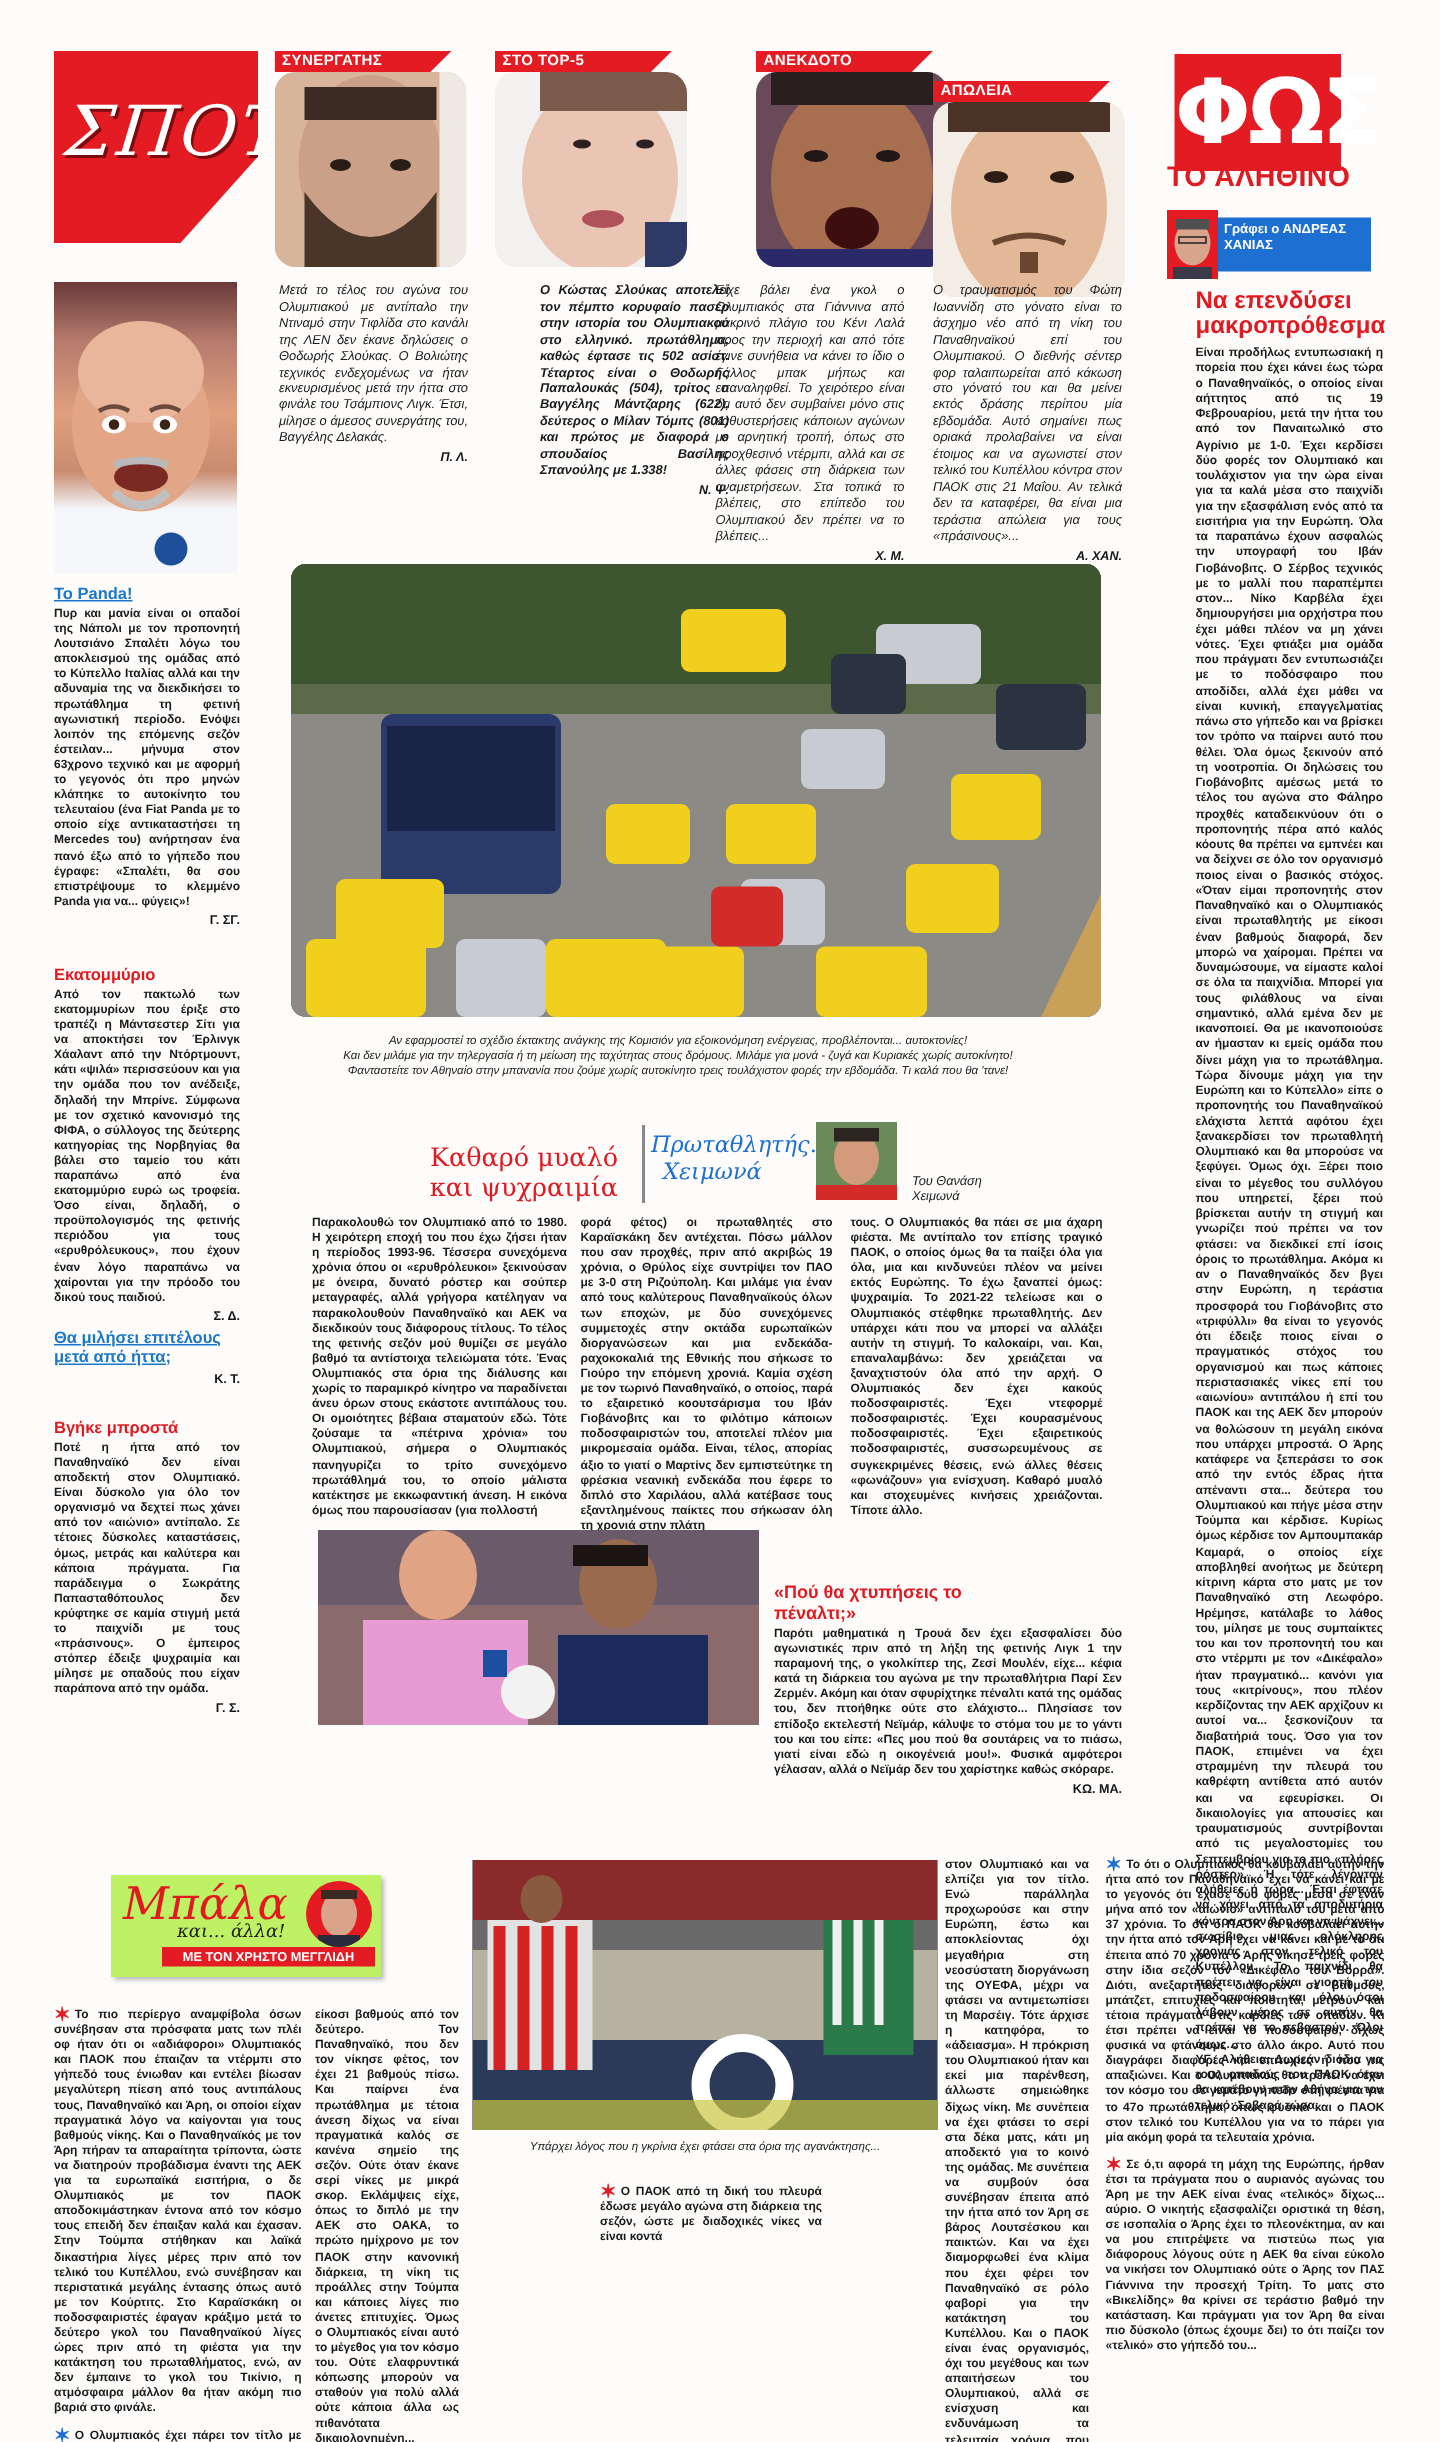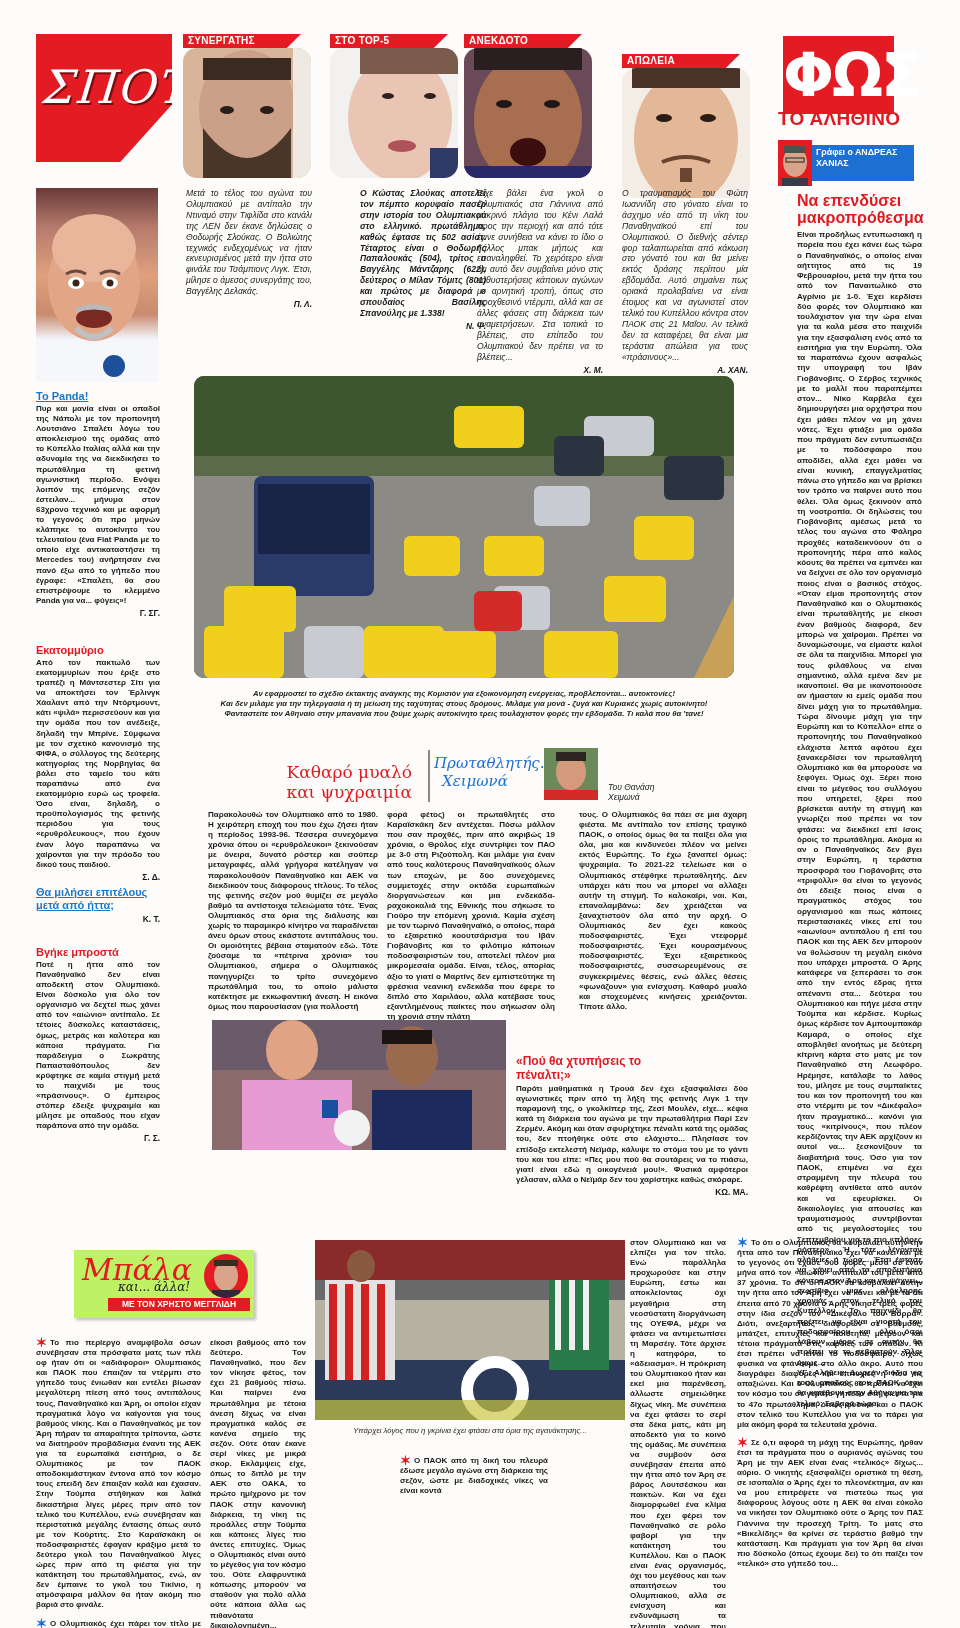--- a/index.html
+++ b/index.html
@@ -83,21 +83,21 @@
         <rect width="128" height="130" fill="#f3f1ef"></rect>
         <ellipse cx="70" cy="70" rx="52" ry="64" fill="#eac5b4"></ellipse>
         <rect x="30" y="0" width="98" height="26" fill="#7a5a4a"></rect>
         <ellipse cx="58" cy="48" rx="6" ry="3" fill="#2c2020"></ellipse>
         <ellipse cx="100" cy="48" rx="6" ry="3" fill="#2c2020"></ellipse>
         <ellipse cx="72" cy="98" rx="14" ry="6" fill="#b0525a"></ellipse>
         <rect x="100" y="100" width="28" height="30" fill="#2e3a66"></rect>
       </svg>
   </div>
 </div>
-<div class="abs" style="left:464px;top:34px;width:130px;">
+<div class="abs" style="left:504px;top:34px;width:130px;">
   <div class="tag" style="width:118px;">ΑΝΕΚΔΟΤΟ</div>
   <div class="face" style="width:128px;height:130px;">
     <svg viewBox="0 0 128 130">
         <rect width="128" height="130" fill="#6a4a58"></rect>
         <ellipse cx="64" cy="72" rx="54" ry="66" fill="#a86e50"></ellipse>
         <rect x="10" y="0" width="108" height="22" fill="#2a1e1e"></rect>
         <ellipse cx="40" cy="56" rx="8" ry="4" fill="#211616"></ellipse>
         <ellipse cx="88" cy="56" rx="8" ry="4" fill="#211616"></ellipse>
         <ellipse cx="64" cy="104" rx="18" ry="14" fill="#3c0e10"></ellipse>
         <rect x="0" y="118" width="128" height="12" fill="#2a2a6a"></rect>
@@ -199,21 +199,21 @@
         <rect x="390" y="40" width="70" height="40" rx="6"></rect>
     </g>
     <rect x="280" y="215" width="48" height="40" rx="6" fill="#d32a2a"></rect>
     <g fill="#2c3340">
         <rect x="470" y="80" width="60" height="44" rx="6"></rect>
         <rect x="360" y="60" width="50" height="40" rx="6"></rect>
       </g>
     <polygon points="500,302 540,220 540,302" fill="#c8a058"></polygon>
   </svg>
 </div>
-<div class="abs caption" style="left:196px;top:689px;width:536px;font-weight:bold;">
+<div class="abs caption" style="left:184px;top:689px;width:536px;">
   <div>Αν εφαρμοστεί το σχέδιο έκτακτης ανάγκης της Κομισιόν για εξοικονόμηση ενέργειας, προβλέπονται... αυτοκτονίες!</div>
   <div>Και δεν μιλάμε για την τηλεργασία ή τη μείωση της ταχύτητας στους δρόμους. Μιλάμε για μονά - ζυγά και Κυριακές χωρίς αυτοκίνητο!</div>
   <div>Φανταστείτε τον Αθηναίο στην μπανανία που ζούμε χωρίς αυτοκίνητο τρεις τουλάχιστον φορές την εβδομάδα. Τι καλά που θα 'τανε!</div>
 </div>
 
 <div class="abs" style="left:262px;top:762px;width:150px;text-align:right;font-family:'DejaVu Serif',serif;color:#e11a22;font-size:17px;line-height:20px;">
   <div>Καθαρό μυαλό</div>
   <div>και ψυχραιμία</div>
 </div>
 <div class="abs" style="left:428px;top:750px;width:170px;height:52px;border-left:2px solid #888;padding-left:4px;font-family:'DejaVu Serif',serif;font-style:italic;color:#1d6fd1;font-size:15px;line-height:18px;">
@@ -231,21 +231,21 @@
 <div class="abs" style="left:608px;top:782px;font-size:8.5px;font-style:italic;line-height:10px;color:#222;">
   <div>Του Θανάση</div>
   <div>Χειμωνά</div>
 </div>
 <div class="abs" style="left:208px;top:810px;width:170px;">
   <p class="txt" style="font-size:8px;line-height:10.1px;">Παρακολουθώ τον Ολυμπιακό από το 1980. Η χειρότερη εποχή του που έχω ζήσει ήταν η περίοδος 1993-96. Τέσσερα συνεχόμενα χρόνια όπου οι «ερυθρόλευκοι» ξεκινούσαν με όνειρα, δυνατό ρόστερ και σούπερ μεταγραφές, αλλά γρήγορα κατέληγαν να παρακολουθούν Παναθηναϊκό και ΑΕΚ να διεκδικούν τους διάφορους τίτλους. Το τέλος της φετινής σεζόν μού θυμίζει σε μεγάλο βαθμό τα αντίστοιχα τελειώματα τότε. Ένας Ολυμπιακός στα όρια της διάλυσης και χωρίς το παραμικρό κίνητρο να παραδίνεται άνευ όρων στους εκάστοτε αντιπάλους του. Οι ομοιότητες βέβαια σταματούν εδώ. Τότε ζούσαμε τα «πέτρινα χρόνια» του Ολυμπιακού, σήμερα ο Ολυμπιακός πανηγυρίζει το τρίτο συνεχόμενο πρωτάθλημά του, το οποίο μάλιστα κατέκτησε με εκκωφαντική άνεση. Η εικόνα όμως που παρουσίασαν (για πολλοστή</p>
 </div>
 <div class="abs" style="left:387px;top:810px;width:168px;">
   <p class="txt" style="font-size:8px;line-height:10.1px;">φορά φέτος) οι πρωταθλητές στο Καραϊσκάκη δεν αντέχεται. Πόσω μάλλον που σαν προχθές, πριν από ακριβώς 19 χρόνια, ο Θρύλος είχε συντρίψει τον ΠΑΟ με 3-0 στη Ριζούπολη. Και μιλάμε για έναν από τους καλύτερους Παναθηναϊκούς όλων των εποχών, με δύο συνεχόμενες συμμετοχές στην οκτάδα ευρωπαϊκών διοργανώσεων και μια ενδεκάδα-ραχοκοκαλιά της Εθνικής που σήκωσε το Γιούρο την επόμενη χρονιά. Καμία σχέση με τον τωρινό Παναθηναϊκό, ο οποίος, παρά το εξαιρετικό κοουτσάρισμα του Ιβάν Γιοβάνοβιτς και το φιλότιμο κάποιων ποδοσφαιριστών του, αποτελεί πλέον μια μικρομεσαία ομάδα. Είναι, τέλος, απορίας άξιο το γιατί ο Μαρτίνς δεν εμπιστεύτηκε τη φρέσκια νεανική ενδεκάδα που έφερε το διπλό στο Χαριλάου, αλλά κατέβασε τους εξαντλημένους παίκτες που σήκωσαν όλη τη χρονιά στην πλάτη</p>
 </div>
-<div class="abs" style="left:579px;top:810px;width:168px;">
+<div class="abs" style="left:567px;top:810px;width:168px;">
   <p class="txt" style="font-size:8px;line-height:10.1px;">τους. Ο Ολυμπιακός θα πάει σε μια άχαρη φιέστα. Με αντίπαλο τον επίσης τραγικό ΠΑΟΚ, ο οποίος όμως θα τα παίξει όλα για όλα, μια και κινδυνεύει πλέον να μείνει εκτός Ευρώπης. Το έχω ξαναπεί όμως: ψυχραιμία. Το 2021-22 τελείωσε και ο Ολυμπιακός στέφθηκε πρωταθλητής. Δεν υπάρχει κάτι που να μπορεί να αλλάξει αυτήν τη στιγμή. Το καλοκαίρι, ναι. Και, επαναλαμβάνω: δεν χρειάζεται να ξαναχτιστούν όλα από την αρχή. Ο Ολυμπιακός δεν έχει κακούς ποδοσφαιριστές. Έχει ντεφορμέ ποδοσφαιριστές. Έχει κουρασμένους ποδοσφαιριστές. Έχει εξαιρετικούς ποδοσφαιριστές, συσσωρευμένους σε συγκεκριμένες θέσεις, ενώ άλλες θέσεις «φωνάζουν» για ενίσχυση. Καθαρό μυαλό και στοχευμένες κινήσεις χρειάζονται. Τίποτε άλλο.</p>
 </div>
 
 <div class="abs" style="left:212px;top:1020px;width:294px;height:130px;overflow:hidden;background:#7a5a60;">
   <svg width="294" height="130" viewBox="0 0 294 130">
     <rect width="294" height="130" fill="#8a6a6a"></rect>
     <rect x="0" y="0" width="294" height="50" fill="#6a5a6a"></rect>
     <ellipse cx="80" cy="30" rx="26" ry="30" fill="#e0a484"></ellipse>
     <rect x="30" y="60" width="110" height="70" fill="#e89ad2"></rect>
     <ellipse cx="200" cy="36" rx="26" ry="30" fill="#9a6a4e"></ellipse>

